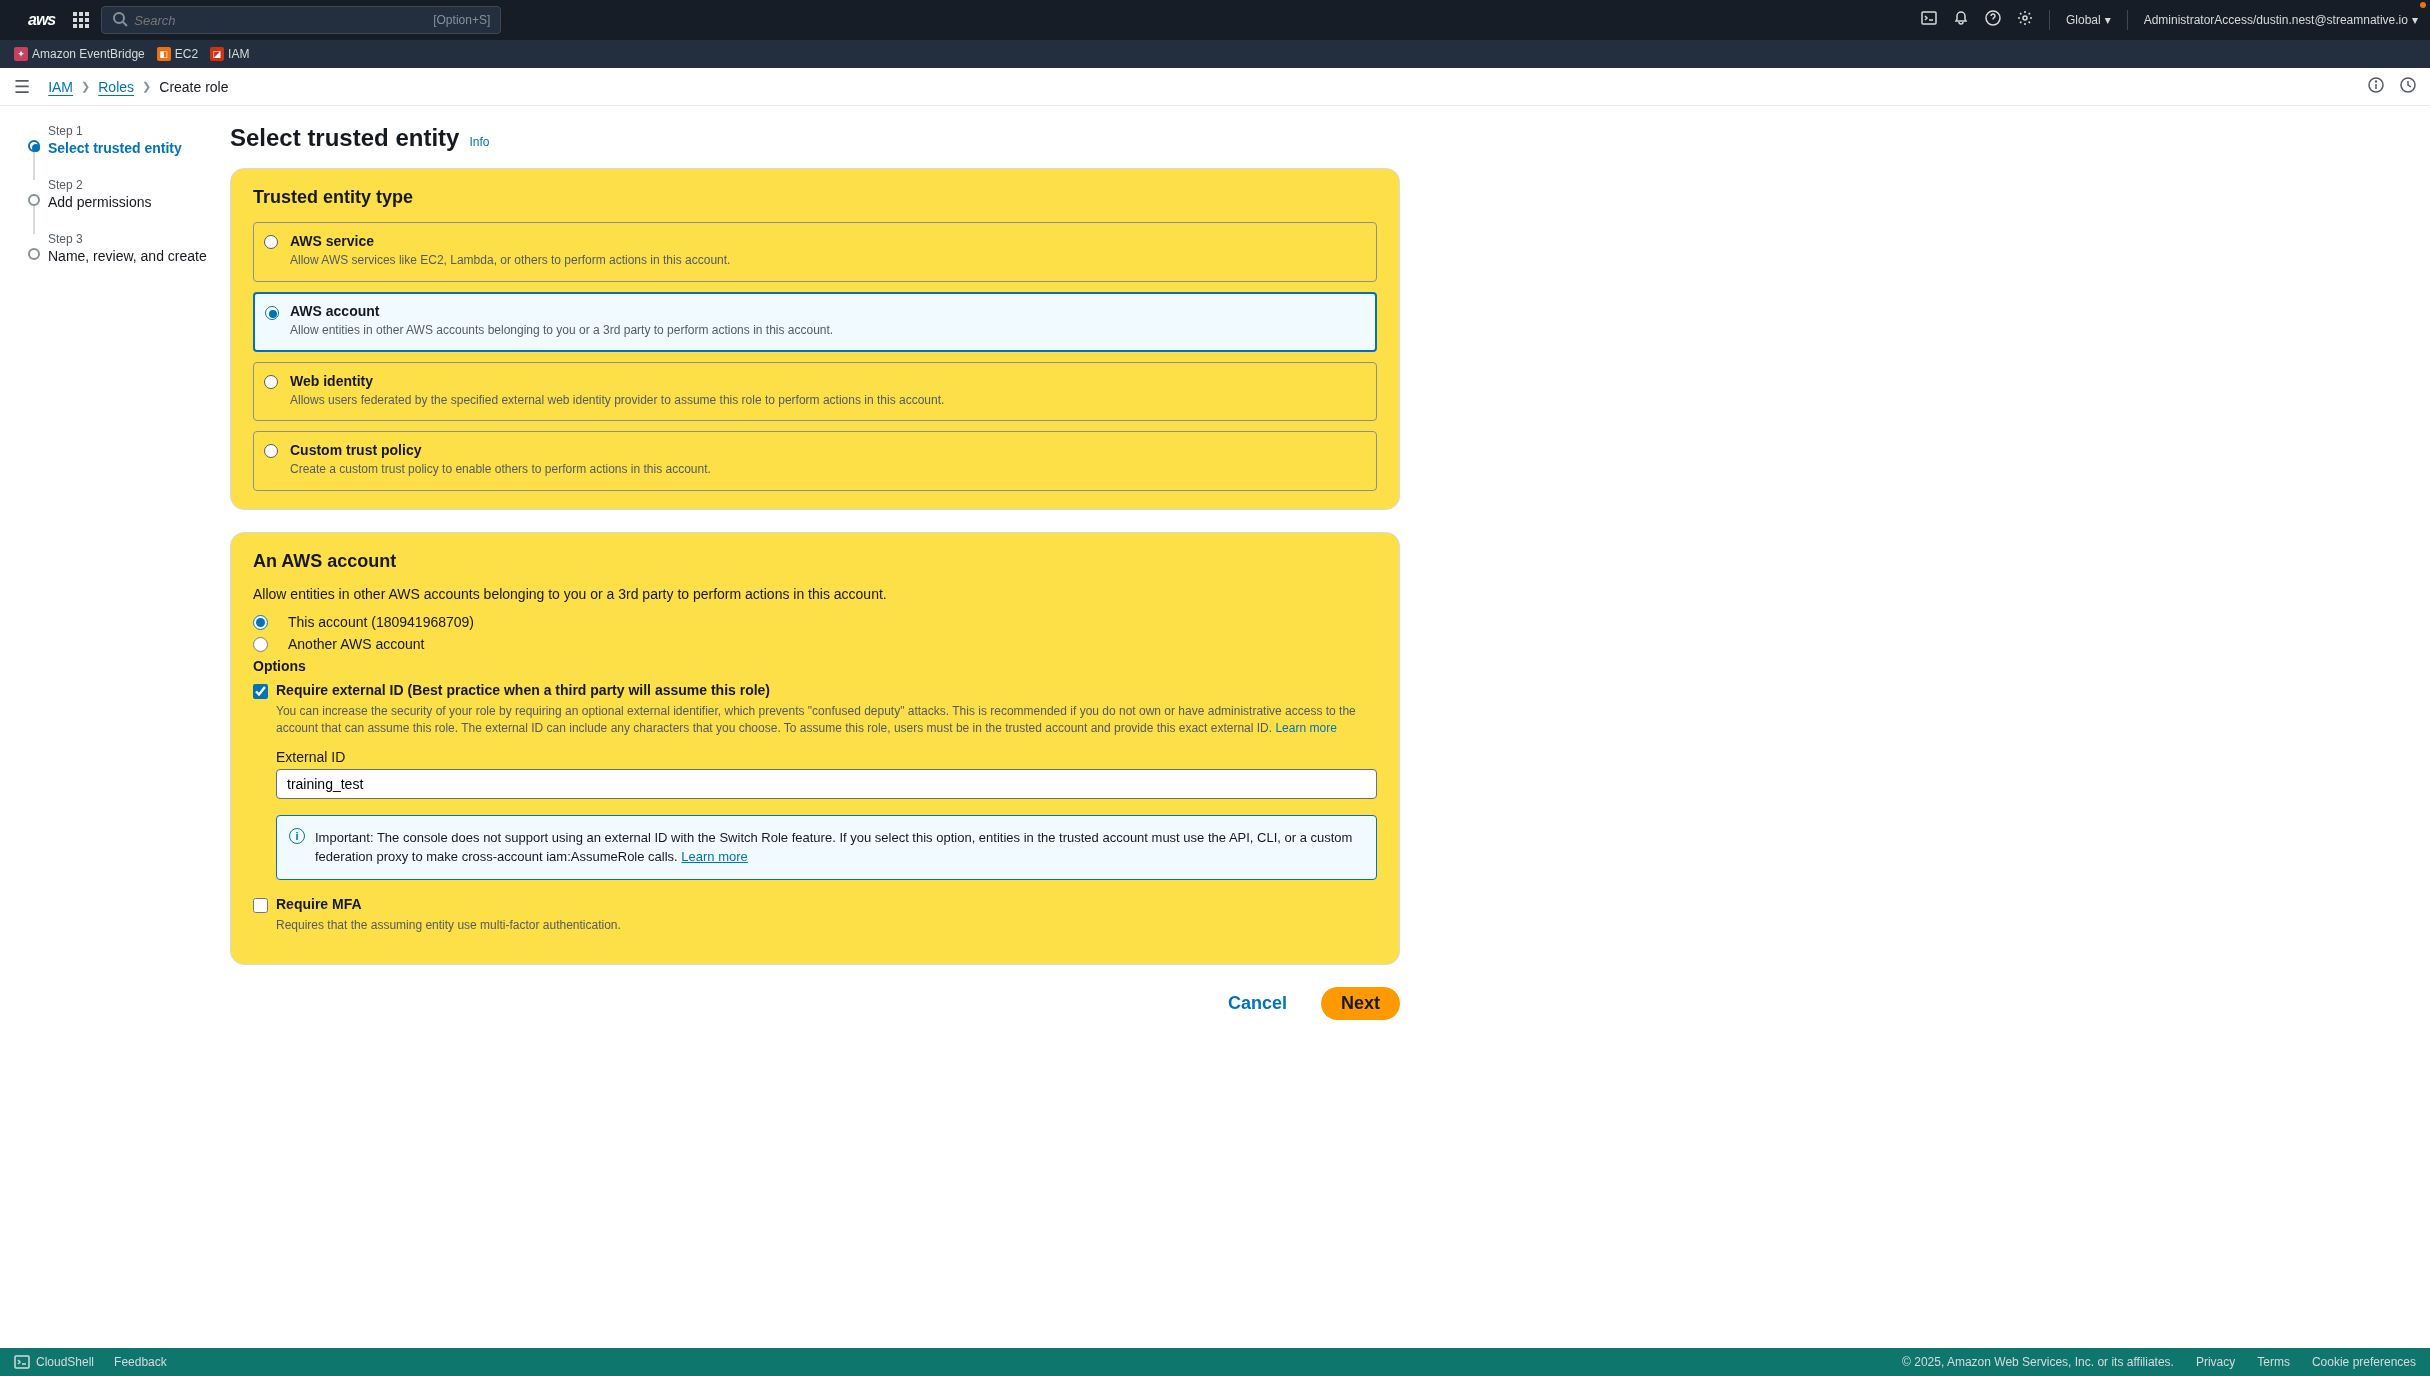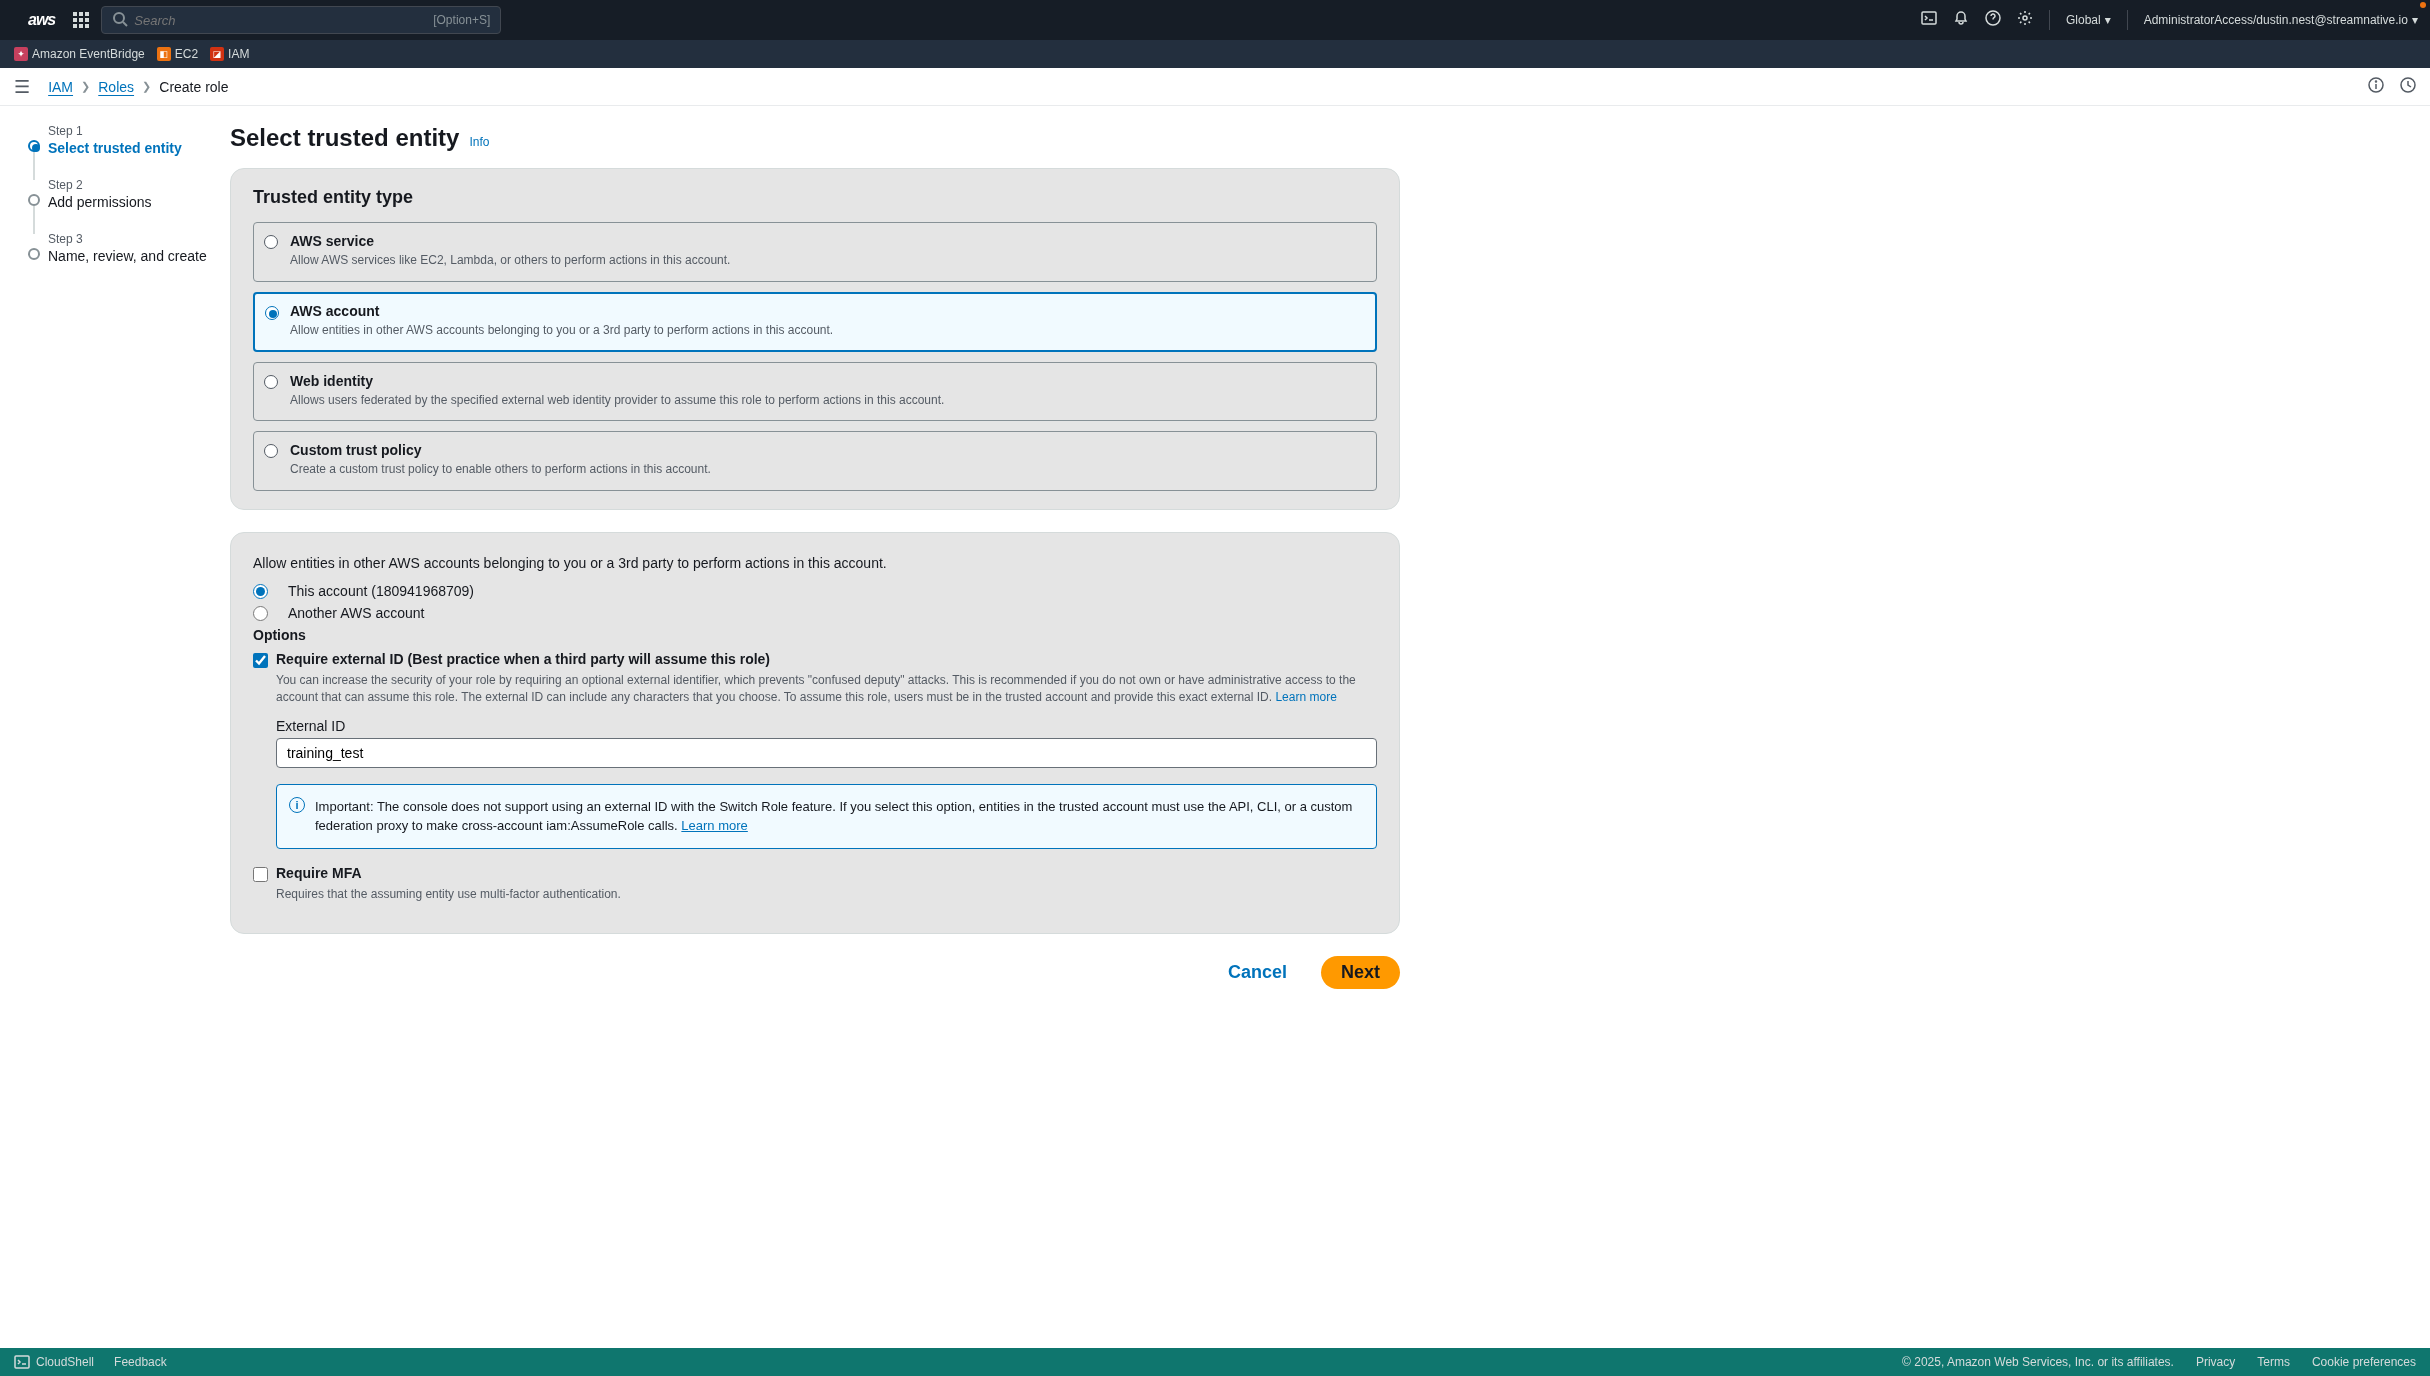--- a/index.html
+++ b/index.html
@@ -44,21 +44,21 @@
 .step .lbl.active { color: #0073bb; font-weight: 700; }
 .step .dot { position: absolute; left: 0; top: 16px; width: 12px; height: 12px; border: 2px solid #879196; border-radius: 50%; background: #fff; }
 .step .dot.active { border-color: #0073bb; }
 .step .dot.active::after { content: ""; position: absolute; left: 2px; top: 2px; width: 8px; height: 8px; background: #0073bb; border-radius: 50%; }
 .step .line { position: absolute; left: 5px; top: 28px; width: 2px; height: 28px; background: #d5dbdb; }
 
 .content { flex: 1; padding: 18px 30px 30px 10px; max-width: 1210px; }
 .page-title { font-size: 24px; font-weight: 700; display: flex; align-items: baseline; gap: 10px; margin-bottom: 16px; }
 .page-title .info { font-size: 12px; font-weight: 400; color: #0073bb; cursor: pointer; text-align: right; }
 
-.panel { border: 1px solid #d5dbdb; border-radius: 14px; padding: 18px 22px; margin-bottom: 22px; background: #e5e5e5; }
+.panel { border: 1px solid #d5dbdb; border-radius: 14px; padding: 18px 22px; margin-bottom: 22px; background: #fde047; }
 .panel h2 { font-size: 18px; font-weight: 700; margin-bottom: 14px; }
 
 .entity-grid { display: grid; grid-template-columns: repeat(1, 1fr); gap: 10px; }
 .entity-card { border: 1px solid #879196; border-radius: 4px; padding: 10px 12px 12px 36px; position: relative; cursor: pointer; }
 .entity-card.selected { border: 2px solid #0073bb; background: #f1faff; padding: 9px 11px 11px 35px; }
 .entity-card .radio { position: absolute; left: 10px; top: 12px; width: 14px; height: 14px; border: 1.5px solid #545b64; border-radius: 50%; background: #fff; }
 .entity-card.selected .radio { border-color: #0073bb; }
 .entity-card.selected .radio::after { content: ""; position: absolute; left: 3px; top: 3px; width: 8px; height: 8px; background: #0073bb; border-radius: 50%; }
 .entity-card .t { font-size: 14px; font-weight: 700; margin-bottom: 3px; }
 .entity-card .d { font-size: 12px; color: #545b64; line-height: 1.4; }
@@ -249,20 +249,21 @@
         </div>
         <div class="entity-card">
           <div class="radio"></div>
           <div class="t">Custom trust policy</div>
           <div class="d">Create a custom trust policy to enable others to perform actions in this account.</div>
         </div>
       </div>
     </div>
 
     <div class="panel account-section">
+      <h2>An AWS account</h2>
       <div class="sub">Allow entities in other AWS accounts belonging to you or a 3rd party to perform actions in this account.</div>
 
       <div class="radio-row">
         <input type="radio" name="acct" checked="" style="">
         <label>This account (180941968709)</label>
       </div>
       <div class="radio-row">
         <input type="radio" name="acct" style="">
         <label>Another AWS account</label>
       </div>

